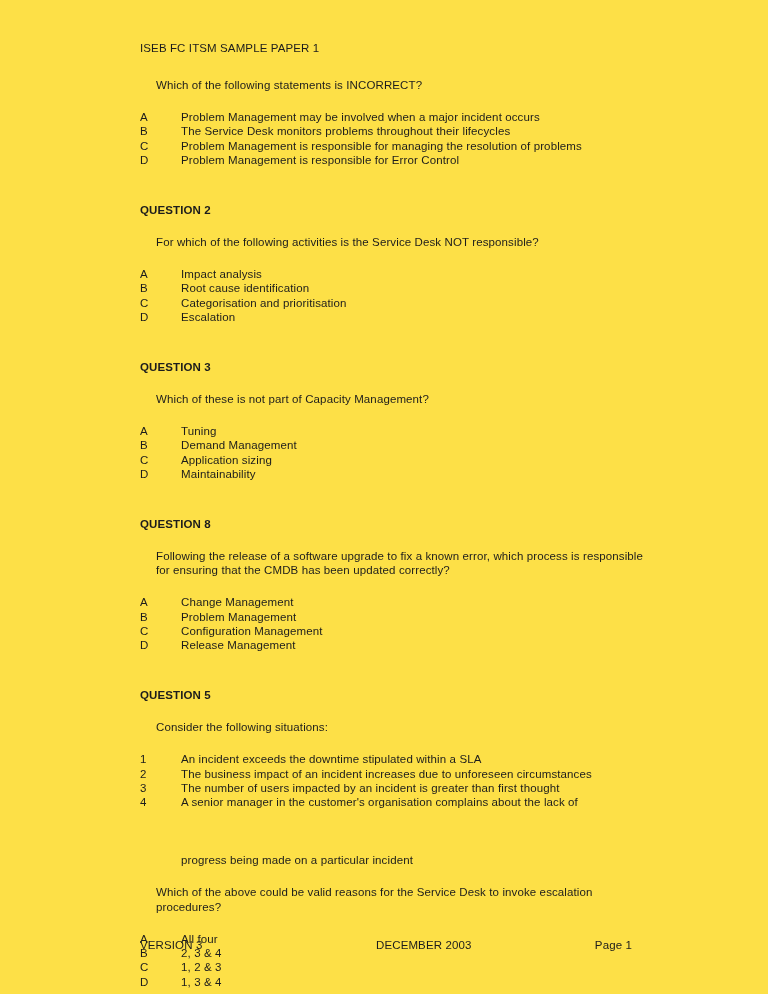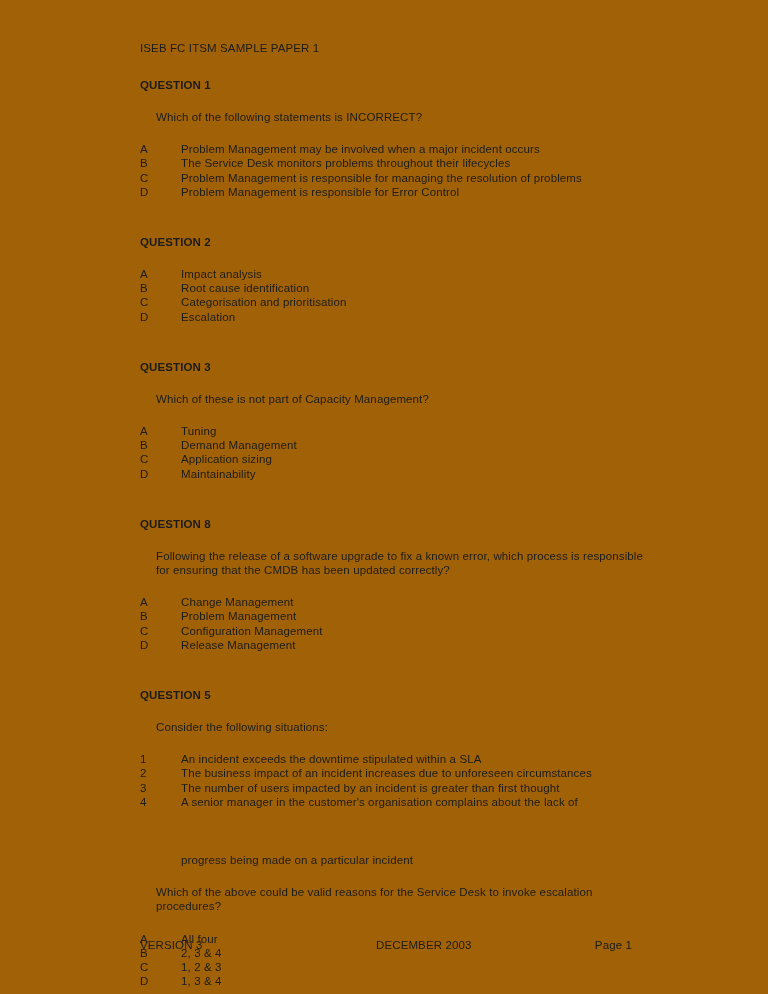--- a/index.html
+++ b/index.html
@@ -11,21 +11,21 @@
     width: 768px;
     height: 994px;
     font-family: "Liberation Sans", sans-serif;
     color: #1c1c1c;
     -webkit-font-smoothing: antialiased;
   }
   .page {
     position: relative;
     width: 768px;
     height: 994px;
-    background: #a16207;
+    background: #fde047;
     box-sizing: border-box;
   }
   .content {
     position: absolute;
     left: 140px;
     top: 41px;
     width: 492px;
   }
   .doc-title {
     font-size: 11.5px;
@@ -107,21 +107,20 @@
 </head>
 <body>
 
 <div class="page">
 
   <div class="content">
 
     <div class="doc-title">ISEB FC ITSM SAMPLE PAPER 1</div>
 
     <div class="question-block">
-      <div class="q-heading">QUESTION 1</div>
       <div class="q-stem">Which of the following statements is INCORRECT?</div>
       <ul class="options">
         <li class="option-row">
           <span class="option-key">A</span>
           <span class="option-text">Problem Management may be involved when a major incident occurs</span>
         </li>
         <li class="option-row">
           <span class="option-key">B</span>
           <span class="option-text">The Service Desk monitors problems throughout their lifecycles</span>
         </li>
@@ -133,20 +132,21 @@
           <span class="option-key">D</span>
           <span class="option-text">Problem Management is responsible for Error Control</span>
         </li>
       </ul>
     </div>
 
     <div class="gap-after-options"></div>
 
     <div class="question-block">
       <div class="q-heading">QUESTION 2</div>
+      <div class="q-stem">For which of the following activities is the Service Desk NOT responsible?</div>
       <ul class="options">
         <li class="option-row">
           <span class="option-key">A</span>
           <span class="option-text">Impact analysis</span>
         </li>
         <li class="option-row">
           <span class="option-key">B</span>
           <span class="option-text">Root cause identification</span>
         </li>
         <li class="option-row">

